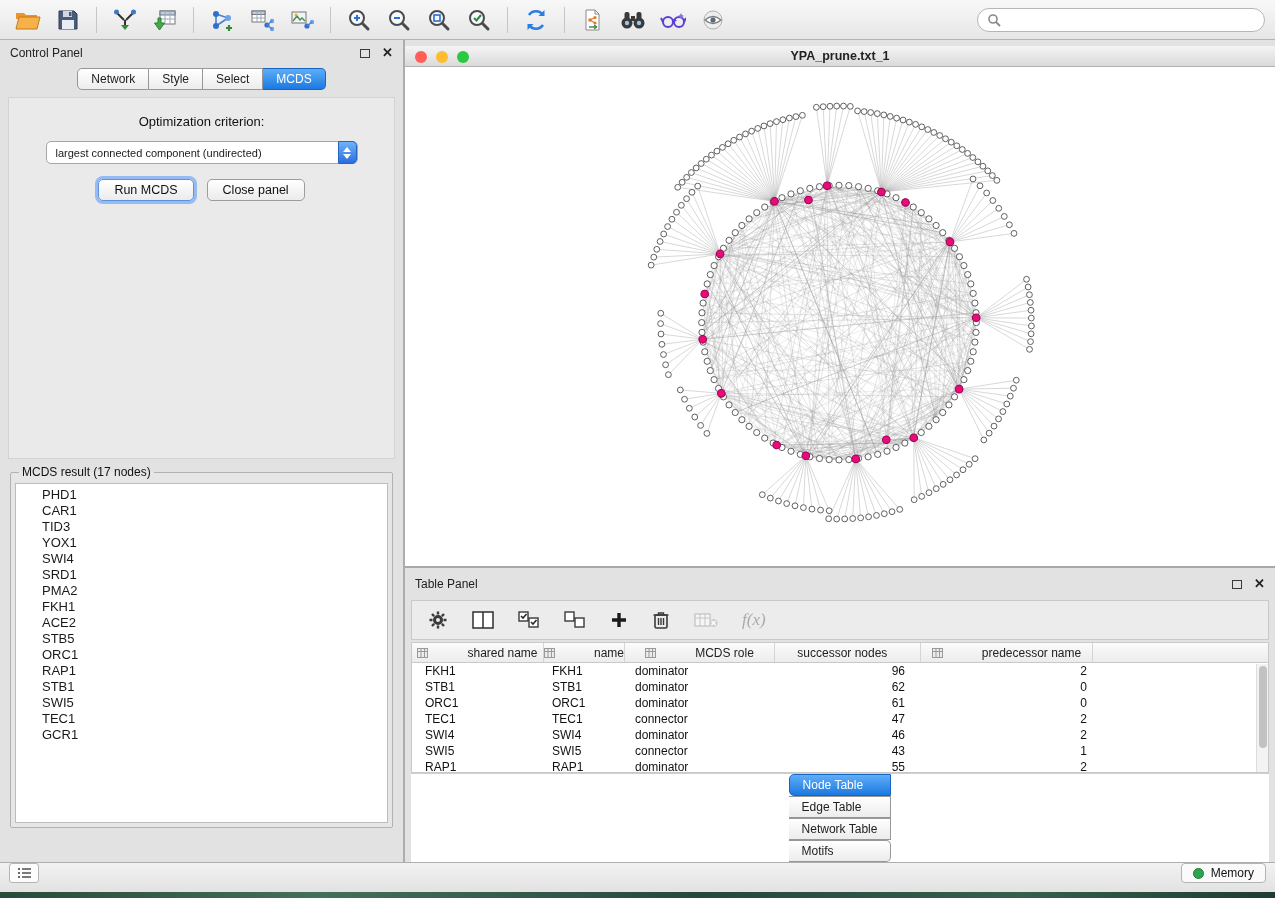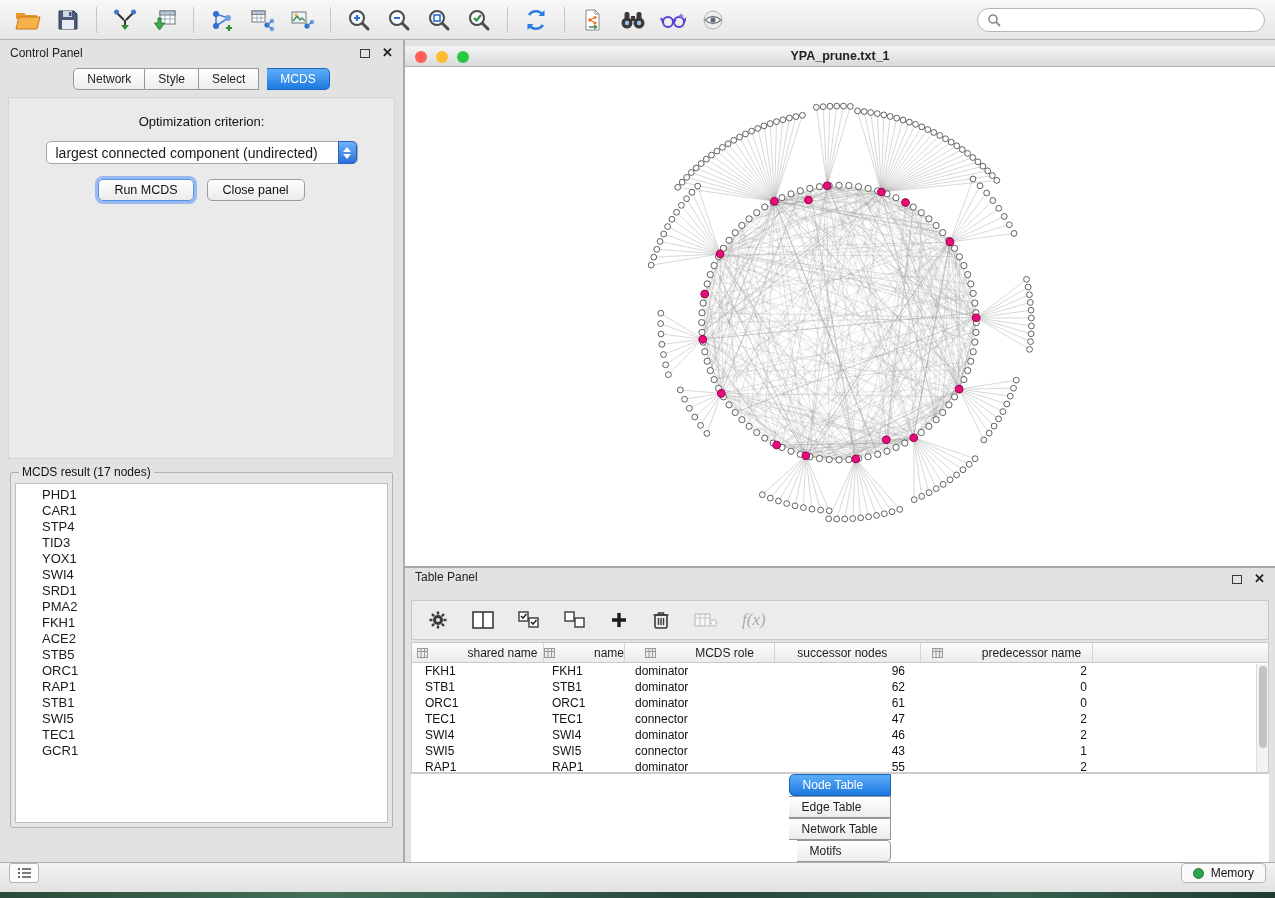--- a/index.html
+++ b/index.html
@@ -20,25 +20,25 @@
 
   
   .left-panel { width:405px; flex:0 0 405px; background:#e2e2e2; border-right:2px solid #adadad; display:flex; flex-direction:column; }
   .panel-titlebar { height:26px; flex:0 0 26px; display:flex; align-items:center; padding:0 10px; font-size:12px; color:#222; }
   .panel-titlebar .spacer { flex:1; }
   .float-icon { width:10px; height:9px; border:1.5px solid #3a3a3a; display:inline-block; margin-right:12px; }
   .close-icon { font-size:13px; font-weight:bold; color:#222; line-height:10px; }
   .cp-tabs { display:flex; justify-content:center; margin-top:2px; }
   .seg-tab { padding:3px 13px; font-size:12px; background:linear-gradient(#ffffff,#ececec); border:1px solid #979797; border-left:none; color:#222; white-space:nowrap; }
   .seg-tab:first-child { border-left:1px solid #979797; border-radius:5px 0 0 5px; }
-  .seg-tab:last-child { border-radius:0 5px 5px 0;margin-left:8px; }
+  .seg-tab:last-child { border-radius:0 5px 5px 0; }
   .seg-tab.active { background:linear-gradient(#5fadf8,#1b79e0); color:#fff; border-color:#1566c2; }
   .cp-body { margin:7px 8px 0 8px; height:362px; flex:0 0 362px; background:#eaeaea; border:1px solid #d4d4d4; text-align:center; padding-top:16px; }
   .opt-label { font-size:13px; margin-bottom:12px; color:#111; }
-  .dropdown { position:relative; display:inline-flex; align-items:center; width:312px; height:23px; background:#fff; border:1px solid #a6a6a6; border-radius:5px; padding:0 24px 0 9px; font-size:14px; text-align:left; }
+  .dropdown { position:relative; display:inline-flex; align-items:center; width:312px; height:23px; background:#fff; border:1px solid #a6a6a6; border-radius:5px; padding:0 24px 0 9px; font-size:11px; text-align:left; }
   .dropdown .dd-value { overflow:hidden; white-space:nowrap; }
   .dd-stepper { position:absolute; right:0; top:-1px; bottom:-1px; width:19px; background:linear-gradient(#70b3fa,#2a6ede); border-radius:0 5px 5px 0; border:1px solid #2663c4; display:flex; flex-direction:column; align-items:center; justify-content:center; gap:2px; }
   .dd-up { width:0; height:0; border-left:4px solid transparent; border-right:4px solid transparent; border-bottom:5px solid #fff; }
   .dd-down { width:0; height:0; border-left:4px solid transparent; border-right:4px solid transparent; border-top:5px solid #fff; }
   .btn-row { margin-top:15px; display:flex; justify-content:center; gap:13px; }
   .push-btn { font-family:"Liberation Sans",sans-serif; font-size:12.5px; color:#111; padding:3px 15px; background:linear-gradient(#ffffff,#ebebeb); border:1px solid #9c9c9c; border-radius:5px; }
   .push-btn.focused { box-shadow:0 0 0 3px rgba(82,145,248,.55); border-color:#5a92e0; }
   .result-fieldset { margin:6px 10px 0 10px; border:1px solid #b2b2b2; border-radius:2px; padding:4px; background:#e6e6e6; }
   .result-fieldset legend { font-size:12px; padding:0 3px; margin-left:4px; color:#111; }
   .result-list { background:#fff; border:1px solid #bdbdbd; height:340px; overflow:hidden; padding:3px 6px; font-size:13px; line-height:16px; text-align:left; }
@@ -48,21 +48,21 @@
   .right-col { flex:1; display:flex; flex-direction:column; background:#e2e2e2; min-width:0; }
   .network-window { margin-top:6px; flex:0 0 519px; display:flex; flex-direction:column; border-bottom:2px solid #a8a8a8; }
   .net-titlebar { height:21px; flex:0 0 21px; background:linear-gradient(#f4f4f4,#dadada); border-bottom:1px solid #b2b2b2; position:relative; text-align:center; font-size:12.5px; font-weight:600; line-height:21px; color:#222; }
   .traffic { position:absolute; left:10px; top:4.5px; display:flex; gap:9px; }
   .tl { width:12px; height:12px; border-radius:50%; }
   .net-canvas { flex:1; background:#fff; position:relative; overflow:hidden; }
   .net-canvas svg { display:block; width:100%; height:100%; }
 
   
   .table-panel { flex:1; display:flex; flex-direction:column; background:#e2e2e2; min-height:0; }
-  .tp-titlebar { height:26px; flex:0 0 26px; display:flex; align-items:flex-end; padding:16px 10px; font-size:12px; color:#222; }
+  .tp-titlebar { height:26px; flex:0 0 26px; display:flex; align-items:center; padding:16px 10px; font-size:12px; color:#222; }
   .tp-toolbar { margin:0 6px; height:40px; flex:0 0 40px; background:#ececec; border:1px solid #c9c9c9; display:flex; align-items:center; gap:24px; padding:0 16px; }
   .tp-tool { display:flex; align-items:center; justify-content:center; }
   .fx-label { font-family:"Liberation Serif",serif; font-style:italic; font-size:17px; color:#aaa; }
   .table-wrap { margin:2px 6px 0 6px; flex:1; background:#fff; border:1px solid #c9c9c9; position:relative; overflow:hidden; display:flex; flex-direction:column; }
   .thead { display:flex; height:20px; flex:0 0 20px; background:linear-gradient(#fbfbfb,#ececec); border-bottom:1px solid #c9c9c9; }
   .tcell { overflow:hidden; white-space:nowrap; }
   .th { display:flex; align-items:center; justify-content:center; gap:5px; font-size:12px; color:#222; border-right:1px solid #d4d4d4; }
   .sortmark { font-size:10px; color:#555; margin-left:2px; }
   .trow { display:flex; height:16px; line-height:16px; font-size:12px; color:#111; }
   .c0 { width:132px; flex:0 0 132px; padding-left:13px; }
@@ -266,21 +266,20 @@
         <div class="btn-row">
           <button class="push-btn focused">Run MCDS</button>
           <button class="push-btn">Close panel</button>
         </div>
       </div>
       <fieldset class="result-fieldset">
         <legend>MCDS result (17 nodes)</legend>
         <div class="result-list">
             <div class="result-item">PHD1</div>
             <div class="result-item">CAR1</div>
-            <div class="result-item">STP4</div>
             <div class="result-item">TID3</div>
             <div class="result-item">YOX1</div>
             <div class="result-item">SWI4</div>
             <div class="result-item">SRD1</div>
             <div class="result-item">PMA2</div>
             <div class="result-item">FKH1</div>
             <div class="result-item">ACE2</div>
             <div class="result-item">STB5</div>
             <div class="result-item">ORC1</div>
             <div class="result-item">RAP1</div>

